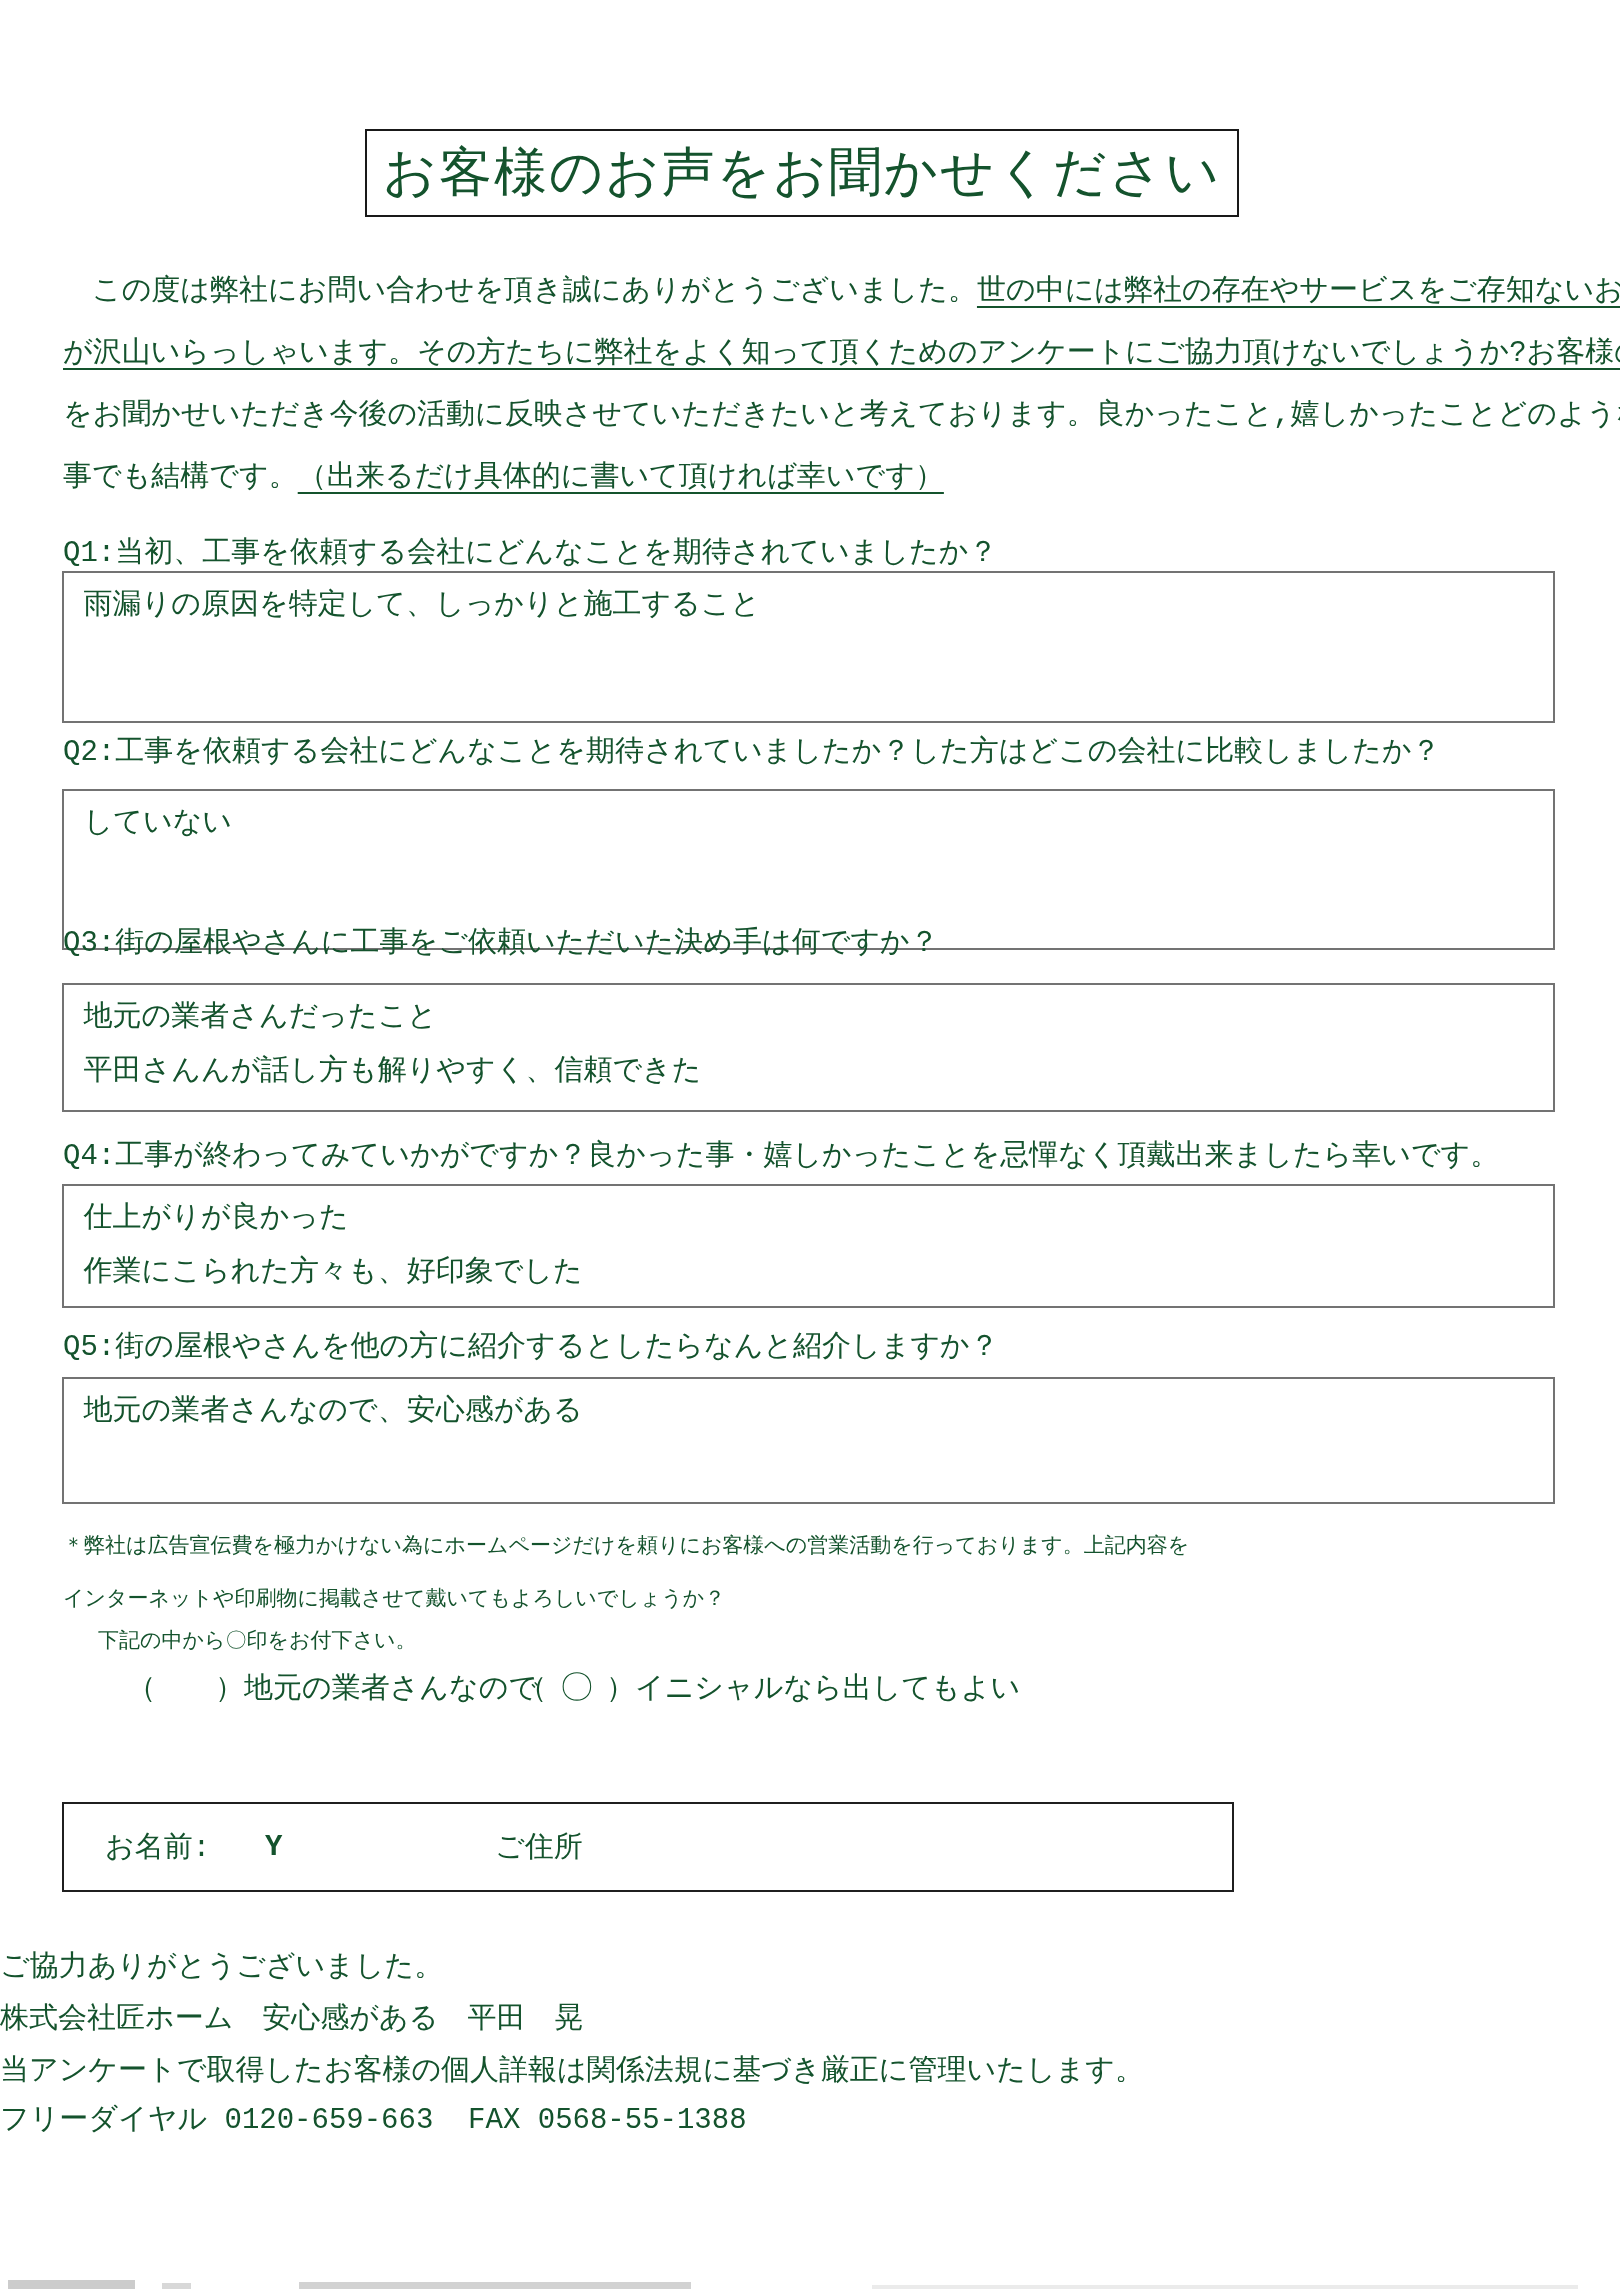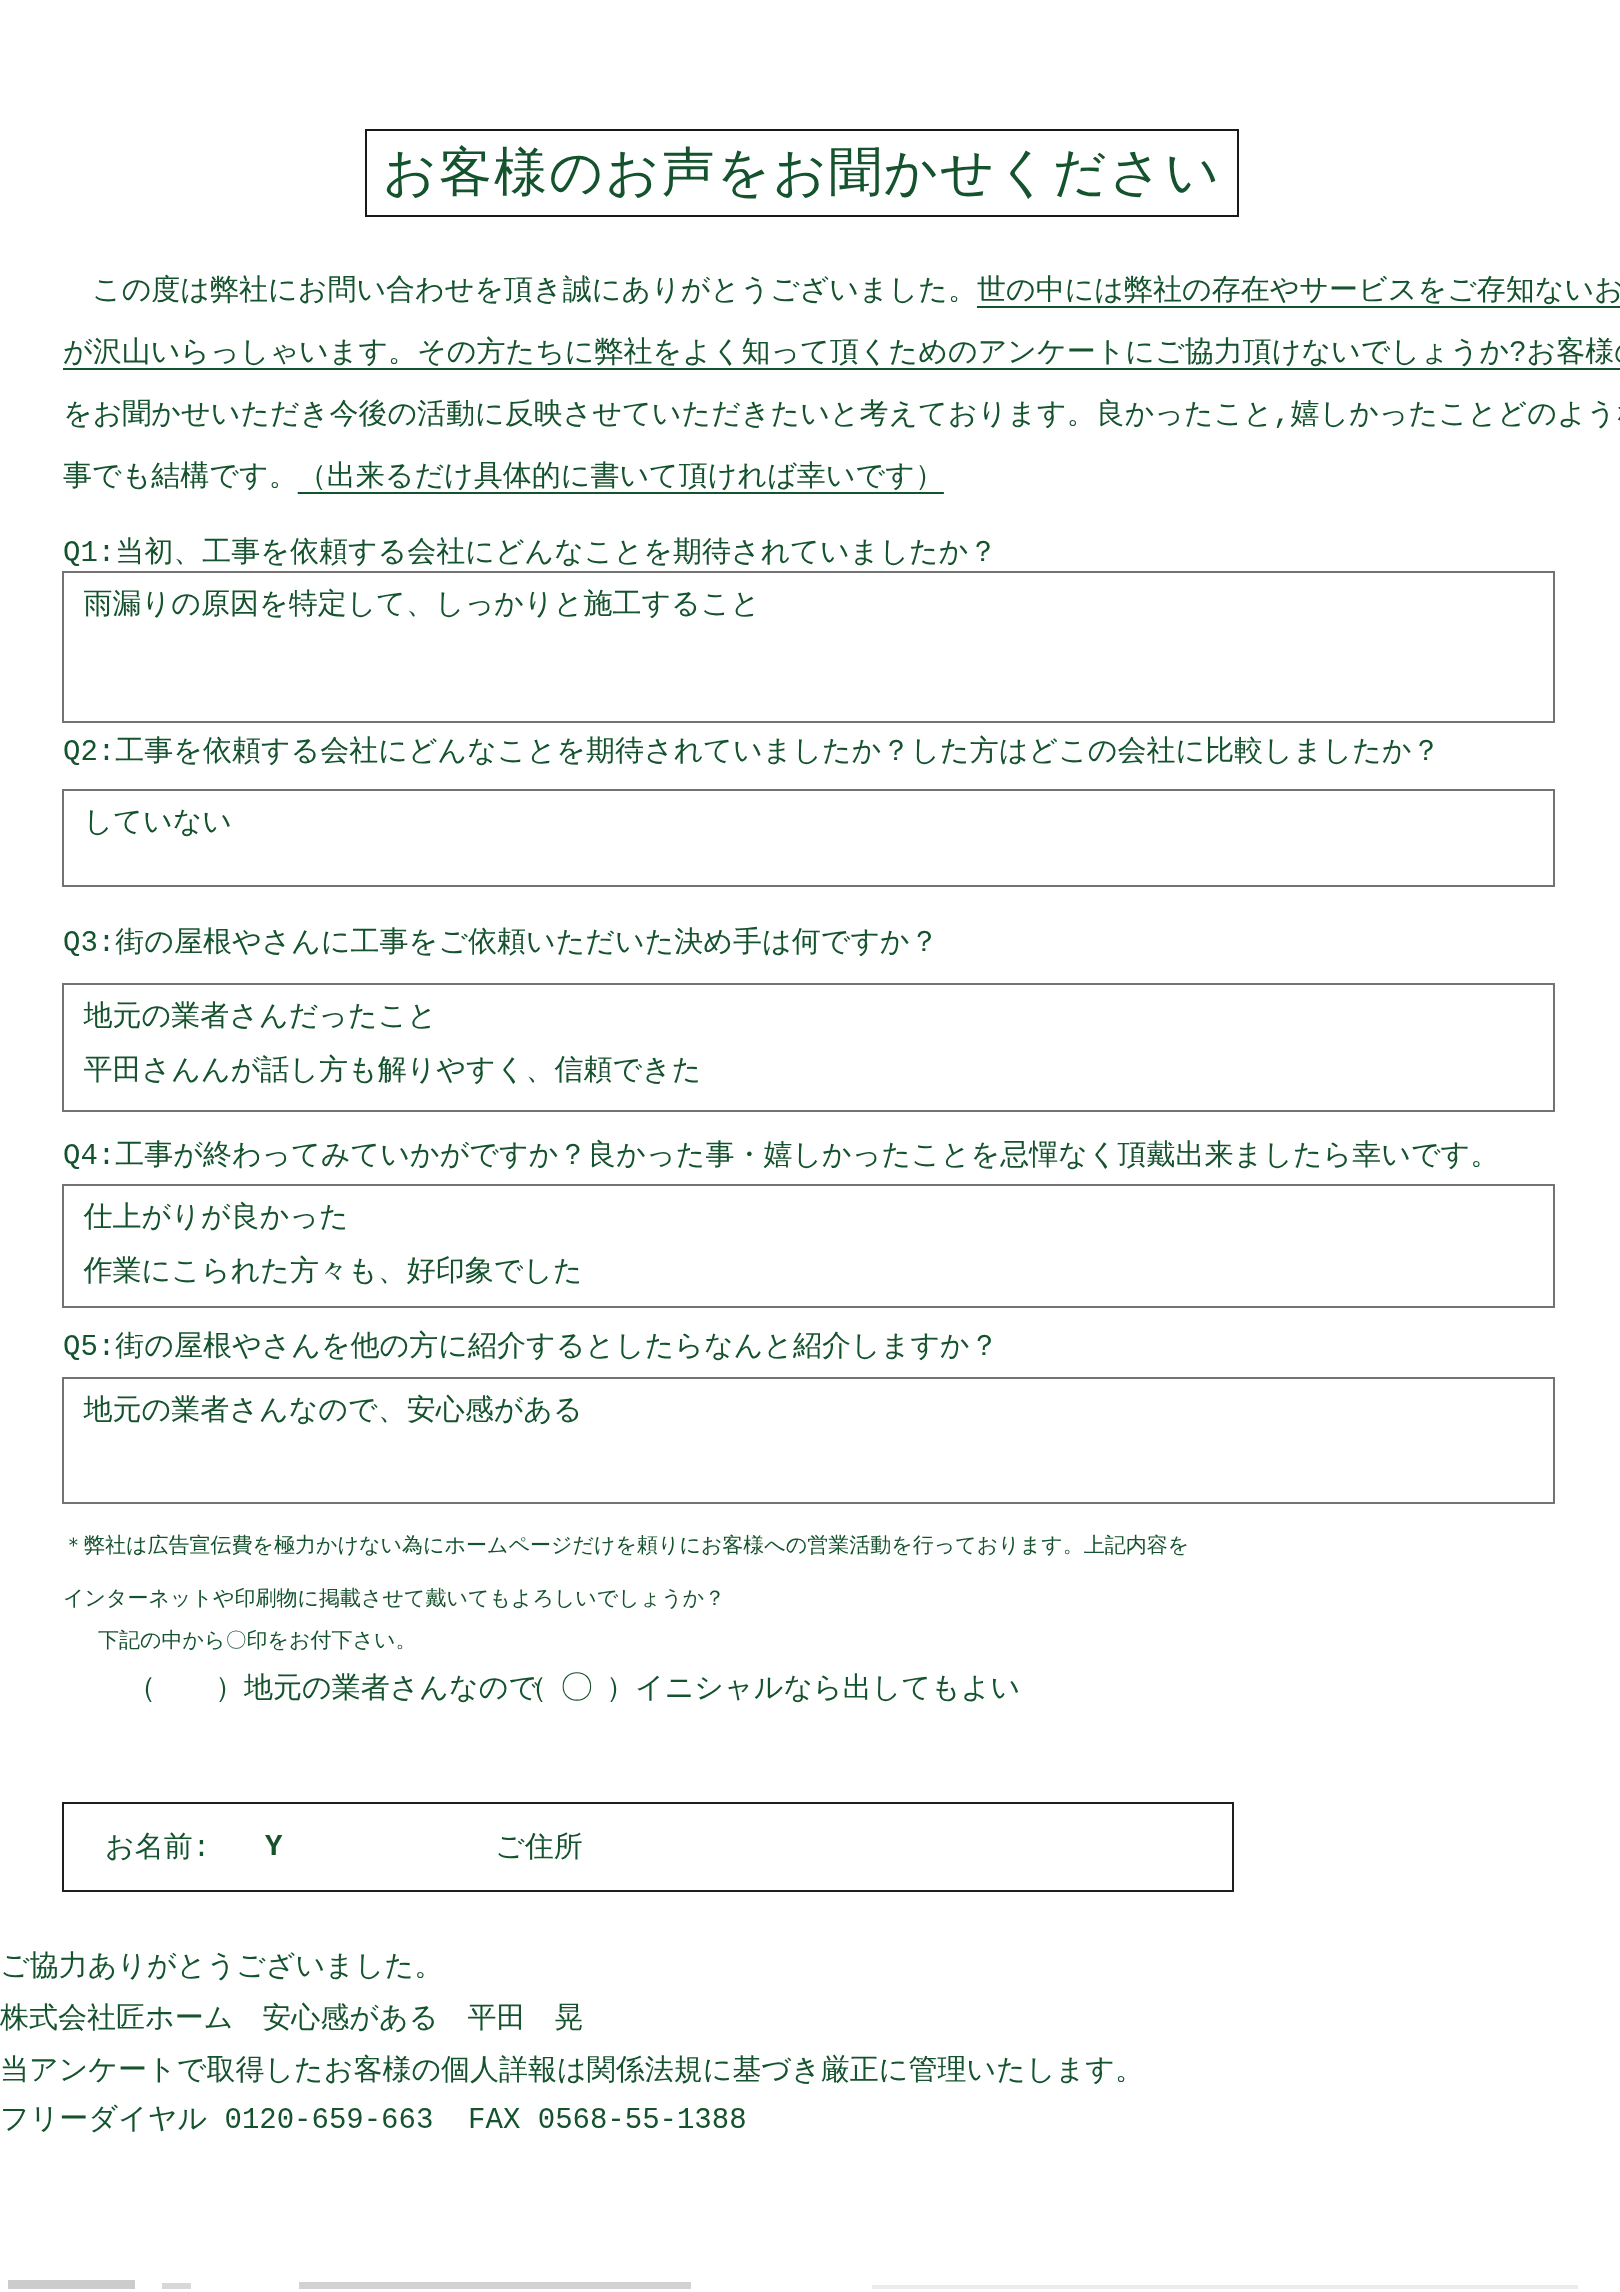--- a/index.html
+++ b/index.html
@@ -47,21 +47,21 @@
     <div class="iline"><span>をお聞かせいただき今後の活動に反映させていただきたいと考えております。良かったこと,嬉しかったことどのような些細な</span></div>
     <div class="iline"><span>事でも結構です。</span><span class="u">（出来るだけ具体的に書いて頂ければ幸いです）</span></div>
   </div>
 
   <div class="q-label" style="top:534px">Q1:当初、工事を依頼する会社にどんなことを期待されていましたか？</div>
   <div class="q-box" style="top:571px;height:152px">
     <div class="a-line">雨漏りの原因を特定して、しっかりと施工すること</div>
   </div>
 
   <div class="q-label" style="top:733px">Q2:工事を依頼する会社にどんなことを期待されていましたか？した方はどこの会社に比較しましたか？</div>
-  <div class="q-box" style="top:789px;height:98px">
+  <div class="q-box" style="top:789px;height:161px">
     <div class="a-line">していない</div>
   </div>
 
   <div class="q-label" style="top:924px">Q3:街の屋根やさんに工事をご依頼いただいた決め手は何ですか？</div>
   <div class="q-box" style="top:983px;height:129px">
     <div class="a-line">地元の業者さんだったこと</div>
     <div class="a-line">平田さんんが話し方も解りやすく、信頼できた</div>
   </div>
 
   <div class="q-label" style="top:1137px">Q4:工事が終わってみていかがですか？良かった事・嬉しかったことを忌憚なく頂戴出来ましたら幸いです。</div>

